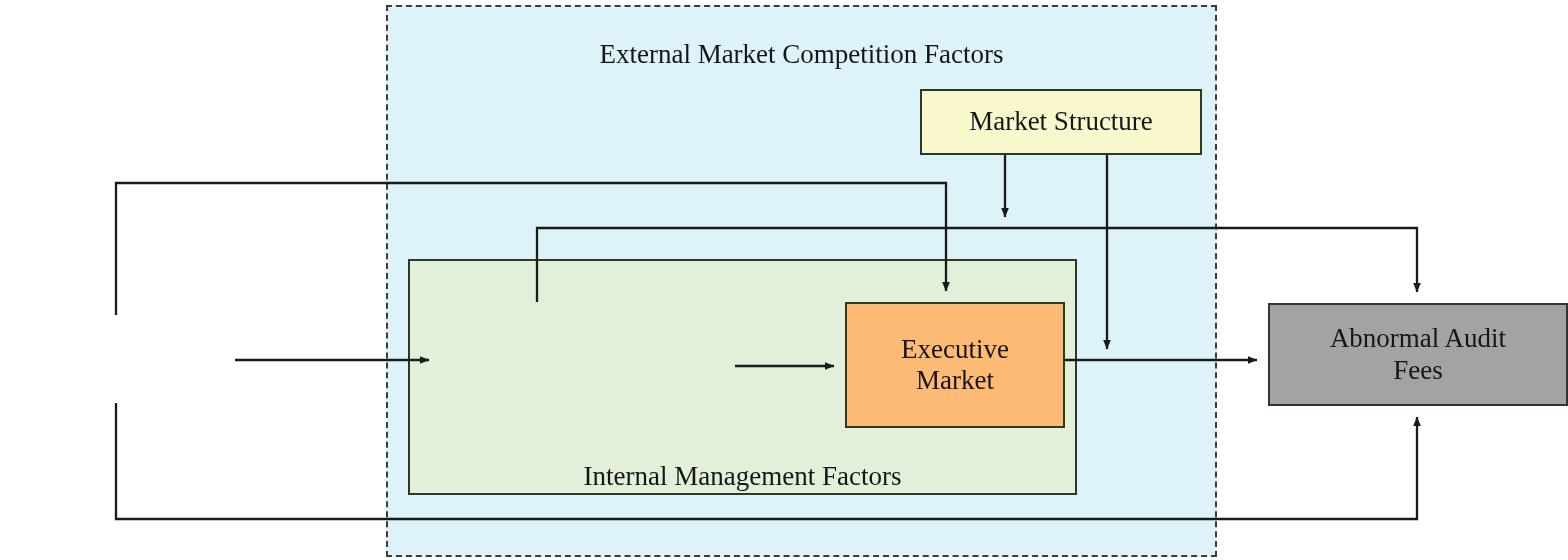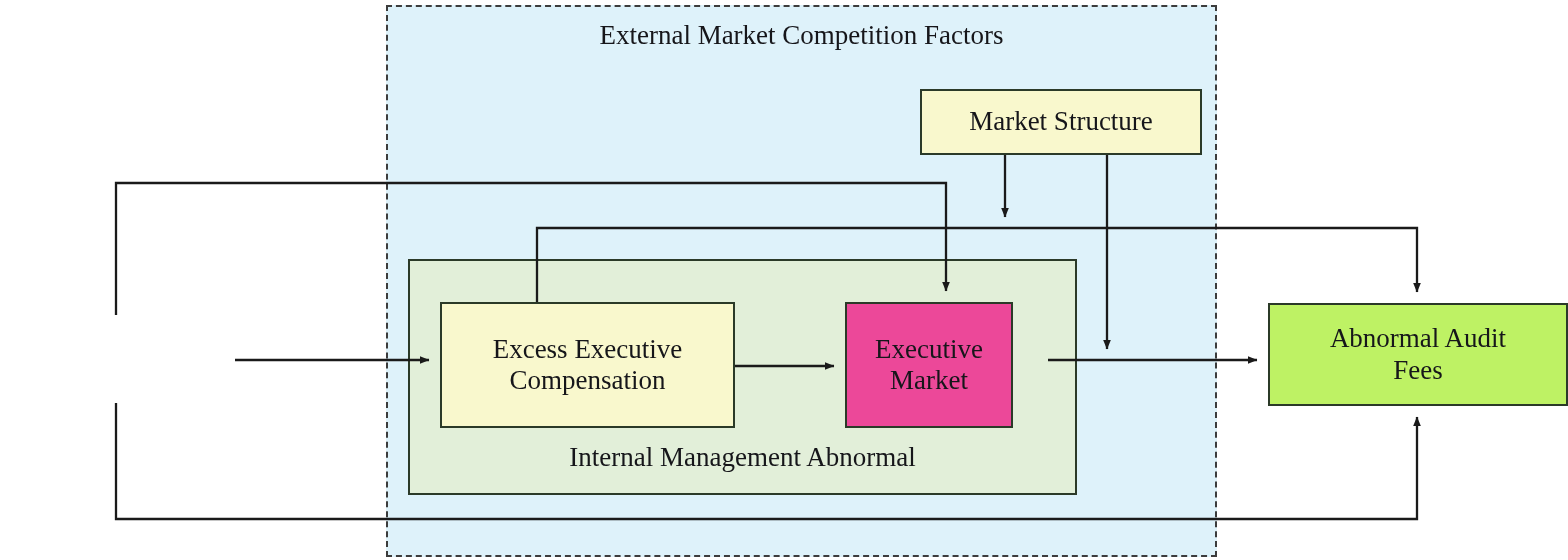--- a/index.html
+++ b/index.html
@@ -36,20 +36,21 @@
     box-sizing: border-box;
   }
   .container-label {
     position: absolute;
     width: 100%;
     text-align: center;
     color: #16161a;
     font-size: 27px;
     line-height: 1.1;
     white-space: nowrap;
+    margin-top: 19px;
   }
   
   .node {
     position: absolute;
     background: #f9f8cd;
     border: 2px solid #2b3a28;
     box-sizing: border-box;
     display: flex;
     align-items: center;
     justify-content: center;
@@ -65,21 +66,21 @@
 <body>
 
 <div id="canvas" style="background: rgb(255, 255, 255);">
 
   <div class="container-outer" id="outer-box" style="left: 386px; top: 5px; width: 831px; height: 552px; background: rgb(222, 242, 250); border-color: rgb(60, 60, 60);">
   </div>
   <div class="container-label" id="outer-label" style="left: 386px; width: 831px; top: 21px; color: rgb(22, 22, 26);">External Market Competition Factors</div>
 
   <div class="container-inner" id="inner-box" style="left: 408px; top: 259px; width: 669px; height: 236px; background: rgb(226, 239, 217); border-color: rgb(43, 58, 40);">
   </div>
-  <div class="container-label" id="inner-label" style="left: 408px; width: 669px; top: 443px; color: rgb(22, 22, 26);">Internal Management Abnormal</div>
+  <div class="container-label" id="inner-label" style="left: 408px; width: 669px; top: 443px; color: rgb(22, 22, 26);">Internal Management Factors</div>
 
   <svg class="layer" id="edges-layer" viewBox="0 0 1568 560" preserveAspectRatio="none">
     <defs>
       <marker id="ah" markerWidth="11" markerHeight="11" refX="9.2" refY="4.2" orient="auto" markerUnits="userSpaceOnUse">
         <path d="M0,0.3 L9.6,4.2 L0,8.1 z" fill="#1a1a1a"></path>
       </marker>
     </defs>
     <g fill="none" stroke="#1a1a1a" stroke-width="2.3" stroke-linecap="butt" stroke-linejoin="miter">
 
       <path d="M235,360 L429,360" marker-end="url(#ah)"></path>
@@ -98,34 +99,28 @@
 
       <path d="M1107,155 L1107,349" marker-end="url(#ah)"></path>
     </g>
   </svg>
 
 
   <div class="node" id="node-1" style="left: 920px; top: 89px; width: 282px; height: 66px; background: rgb(249, 248, 205); border-color: rgb(43, 58, 40); color: rgb(22, 22, 26);">
     <span>Market Structure</span>
   </div>
 
-  <div class="node" id="node-2" style="left: 440px; top: 302px; width: 295px; height: 126px; background: rgb(249, 248, 205); border-color: rgb(43, 58, 40); color: rgb(22, 22, 26);">
-    <div>
-      <span>Excess Executive</span>
-      <span>Compensation</span>
-    </div>
-  </div>
 
-  <div class="node" id="node-3" style="left: 845px; top: 302px; width: 168px; height: 126px; background: #ec4899; border-color: rgb(43, 58, 40); color: rgb(22, 22, 26); align-items: center;">
+  <div class="node" id="node-3" style="left: 845px; top: 302px; width: 220px; height: 126px; background: #fdba74; border-color: rgb(43, 58, 40); color: rgb(22, 22, 26); align-items: center;">
     <div>
       <span>Executive</span>
       <span>Market</span>
     </div>
   </div>
 
-  <div class="node" id="node-4" style="left: 1268px; top: 303px; width: 300px; height: 103px; background: #bef264; border-color: rgb(43, 58, 40); color: rgb(22, 22, 26);">
+  <div class="node" id="node-4" style="left: 1268px; top: 303px; width: 300px; height: 103px; background: #a3a3a3; border-color: rgb(43, 58, 40); color: rgb(22, 22, 26);">
     <div>
       <span>Abnormal Audit</span>
       <span>Fees</span>
     </div>
   </div>
 
 </div>
 
 </body></html>

